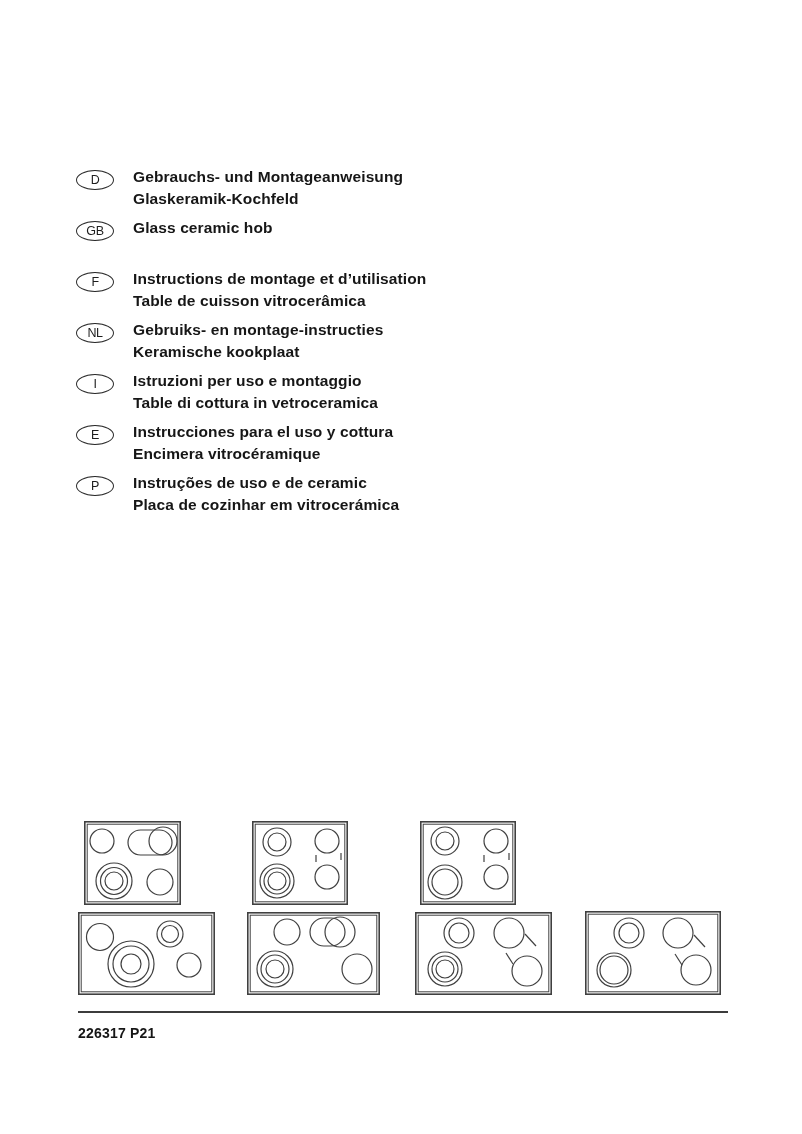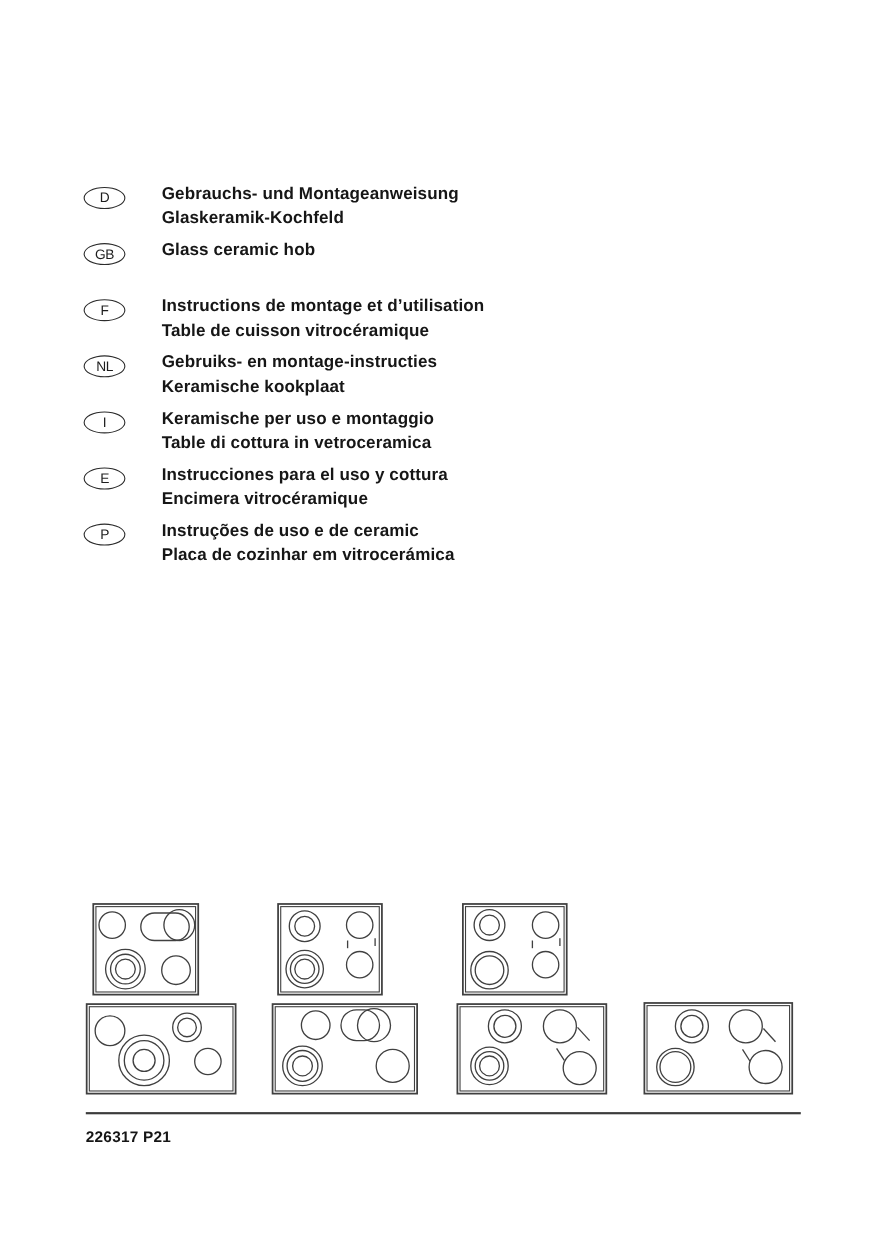--- a/index.html
+++ b/index.html
@@ -16,21 +16,21 @@
   
   .lang-list{position:absolute;left:76px;top:166px;}
   .lang-entry{display:flex;align-items:flex-start;height:43px;margin-bottom:8px;}
   .oval{
     flex:0 0 38px;width:38px;height:20px;box-sizing:border-box;
     border:1.6px solid #2c2c2c;border-radius:50%;
     display:flex;align-items:center;justify-content:center;
     margin-top:4px;background:#fff;
   }
   .oval .code{font-size:12.5px;font-weight:400;letter-spacing:-0.4px;line-height:1;color:#1d1d1d;}
-  .lang-text{margin-left:33px;}
+  .lang-text{margin-left:19px;}
   .lang-text .l1,.lang-text .l2{
     font-weight:700;font-size:15.5px;line-height:21.5px;white-space:nowrap;
     letter-spacing:0.1px;color:var(--ink,#161616);
   }
 
   
   #diagram-layer{position:absolute;inset:0;}
   svg.hob{position:absolute;overflow:visible;}
   svg.hob *{fill:none;stroke:var(--line,#404040);}
 
@@ -63,40 +63,40 @@
         <div class="l2">Glass ceramic hob</div>
       </div>
     </div>
 
     <div class="lang-entry">
       <span class="oval">
           <span class="code">F</span>
         </span>
       <div class="lang-text">
         <div class="l1">Instructions de montage et d’utilisation</div>
-        <div class="l2">Table de cuisson vitrocéramique</div>
+        <div class="l2">Table de cuisson vitrocerâmica</div>
       </div>
     </div>
 
     <div class="lang-entry">
       <span class="oval">
           <span class="code">NL</span>
         </span>
       <div class="lang-text">
         <div class="l1">Gebruiks- en montage-instructies</div>
         <div class="l2">Keramische kookplaat</div>
       </div>
     </div>
 
     <div class="lang-entry">
       <span class="oval">
           <span class="code">I</span>
         </span>
       <div class="lang-text">
-        <div class="l1">Keramische per uso e montaggio</div>
+        <div class="l1">Istruzioni per uso e montaggio</div>
         <div class="l2">Table di cottura in vetroceramica</div>
       </div>
     </div>
 
     <div class="lang-entry">
       <span class="oval">
           <span class="code">E</span>
         </span>
       <div class="lang-text">
         <div class="l1">Instrucciones para el uso y cottura</div>

